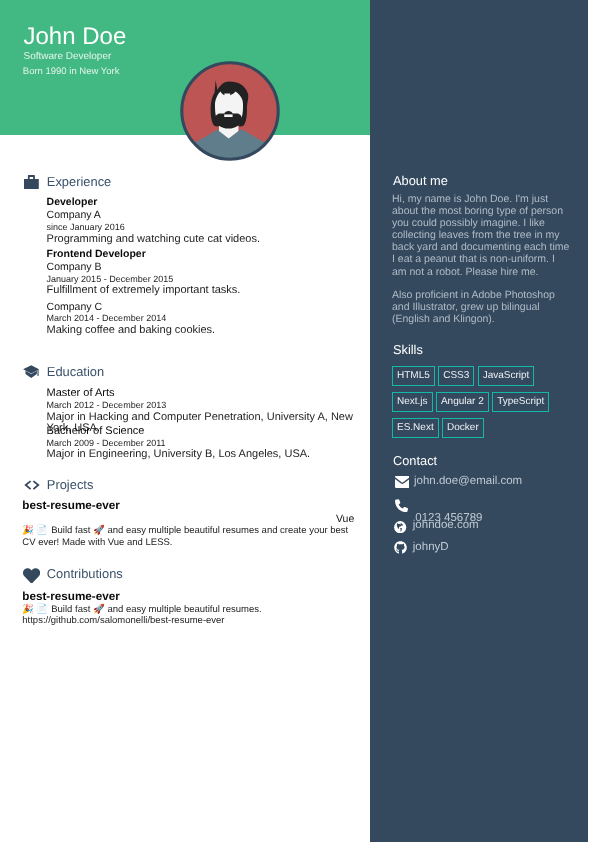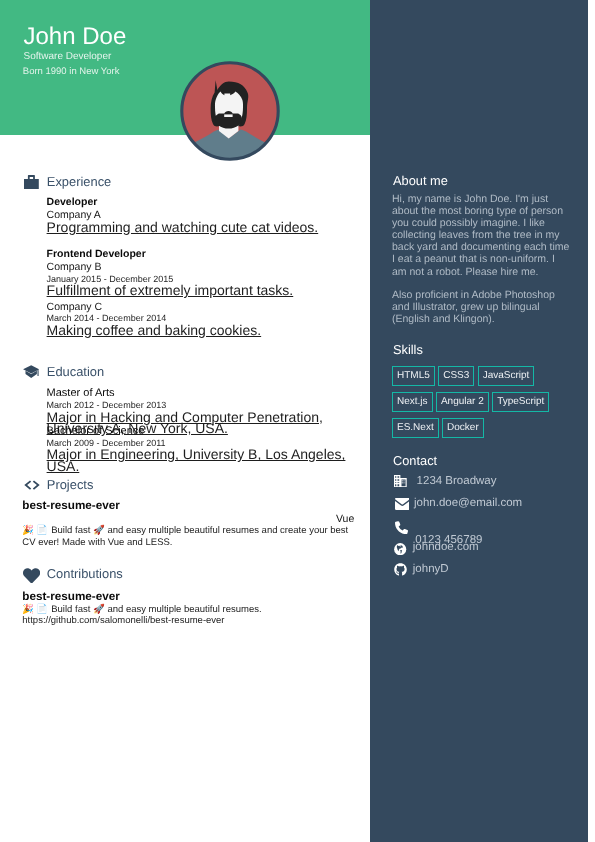--- a/index.html
+++ b/index.html
@@ -46,21 +46,21 @@
   .sec-head{position:absolute;left:24px;height:18px;}
   .sec-ico{position:absolute;left:0;top:0;}
   .sec-ico svg{display:block;fill:#34495e;}
   .sec-title{position:absolute;left:22.8px;top:0px;color:#3a5169;font-size:12.9px;line-height:14px;}
 
   .itm{position:absolute;left:46.6px;width:320px;}
   .i-t{font-size:10.5px;font-weight:bold;color:#0a0a0a;line-height:12.9px;}
   .i-et{font-size:11px;color:#0a0a0a;line-height:12.9px;}
   .i-c{font-size:10.5px;color:#161616;line-height:12.4px;}
   .i-d{font-size:9px;color:#262626;line-height:11.8px;}
-  .i-s{font-size:14px;color:#1e1e1e;line-height:11.4px;text-decoration:underline;}
+  .i-s{font-size:11px;color:#1e1e1e;line-height:11.4px;}
 
   .proj{position:absolute;left:22.3px;width:332px;}
   .p-t{font-size:11.7px;font-weight:bold;color:#0a0a0a;line-height:13.4px;}
   .p-s{font-size:10.5px;color:#161616;line-height:12.5px;text-align:right;}
   .p-d{font-size:9.5px;color:#1e1e1e;line-height:11.5px;}
 </style>
 </head>
 <body>
 
 <div class="page">
@@ -100,29 +100,20 @@
     <div class="sb-h sb-about-h">About me</div>
     <div class="sb-about-p">Hi, my name is John Doe. I'm just about the most boring type of person you could possibly imagine. I like collecting leaves from the tree in my back yard and documenting each time I eat a peanut that is non-uniform. I am not a robot. Please hire me.</div>
     <div class="sb-about-p2">Also proficient in Adobe Photoshop and Illustrator, grew up bilingual (English and Klingon).</div>
 
     <div class="sb-h sb-skills-h">Skills</div>
     <div class="skills"><span class="skill">HTML5</span><span class="skill">CSS3</span><span class="skill">JavaScript</span><span class="skill">Next.js</span><span class="skill">Angular 2</span><span class="skill">TypeScript</span><span class="skill">ES.Next</span><span class="skill">Docker</span></div>
 
     <div class="sb-h sb-contact-h">Contact</div>
     <div class="contact">
         <div class="c-row">
-          <span class="c-ico" style="top:2.4px;left:1.9px">
-            <svg width="12.7" height="12.4" viewBox="0 0 127 124">
-              <path fill-rule="evenodd" d="M0 0 H64 V31 H127 V124 H0 Z M11 12 V27 H23 V12 Z M35 12 V27 H52 V12 Z M11 42 V57 H23 V42 Z M35 42 V57 H52 V42 Z M11 70 V78 H23 V70 Z M35 70 V78 H52 V70 Z M11 92 V112 H23 V92 Z M35 92 V112 H52 V92 Z M75 44 V112 H116 V44 Z"></path>
-              <path d="M75 56 H96 V62 H75 Z M75 76 H96 V82 H75 Z M104 54 H112 V62 H104 Z M104 74 H112 V82 H104 Z"></path>
-            </svg>
-          </span>
-          <span class="c-txt" style="left:24.6px;top:2.4px">1234 Broadway</span>
-        </div>
-        <div class="c-row">
           <span class="c-ico" style="top:3.8px;left:2.8px">
             <svg width="14.7" height="11.9" viewBox="0 0 512 414">
               <path d="M30 0C13.4 0 0 13.4 0 30 0 41 5 48 13 54l219 164c14 10.5 33 10.5 47 0L498 54c8-6 14-13 14-24 0-16.6-13.4-30-30-30H30zM0 104V384c0 16.6 13.4 30 30 30h452c16.6 0 30-13.4 30-30V104L300 262c-26 19.5-62 19.5-88 0L0 104z"></path>
             </svg>
           </span>
           <span class="c-txt" style="left:22px;top:2.4px">john.doe@email.com</span>
         </div>
         <div class="c-row">
           <span class="c-ico" style="top:4.4px;left:3.4px">
             <svg width="13" height="13.4" viewBox="0 0 512 512">
@@ -195,20 +186,21 @@
             <path d="M462.3 38.6C407.5-8.1 326 .3 275.7 52.2L256 72.5l-19.7-20.3C186.1.3 104.5-8.1 49.7 38.6c-62.8 53.6-66.1 149.8-9.9 207.9l193.5 199.8c12.5 12.9 32.8 12.9 45.3 0l193.5-199.8c56.3-58.1 53-154.3-9.8-207.9z"></path>
           </svg>
       </span>
       <span class="sec-title">Contributions</span>
     </div>
     <div id="contrib-list"></div>
 
   <div class="itm" style="top: 196.4px;">
         <div class="i-t">Developer</div>
         <div class="i-c">Company A</div>
+        <div class="i-d">since January 2016</div>
         <div class="i-s">Programming and watching cute cat videos.</div>
       </div>
       <div class="itm" style="top: 248.2px;">
         <div class="i-t">Frontend Developer</div>
         <div class="i-c">Company B</div>
         <div class="i-d">January 2015 - December 2015</div>
         <div class="i-s">Fulfillment of extremely important tasks.</div>
       </div>
       <div class="itm" style="top: 300.5px;">
         <div class="i-c">Company C</div>

